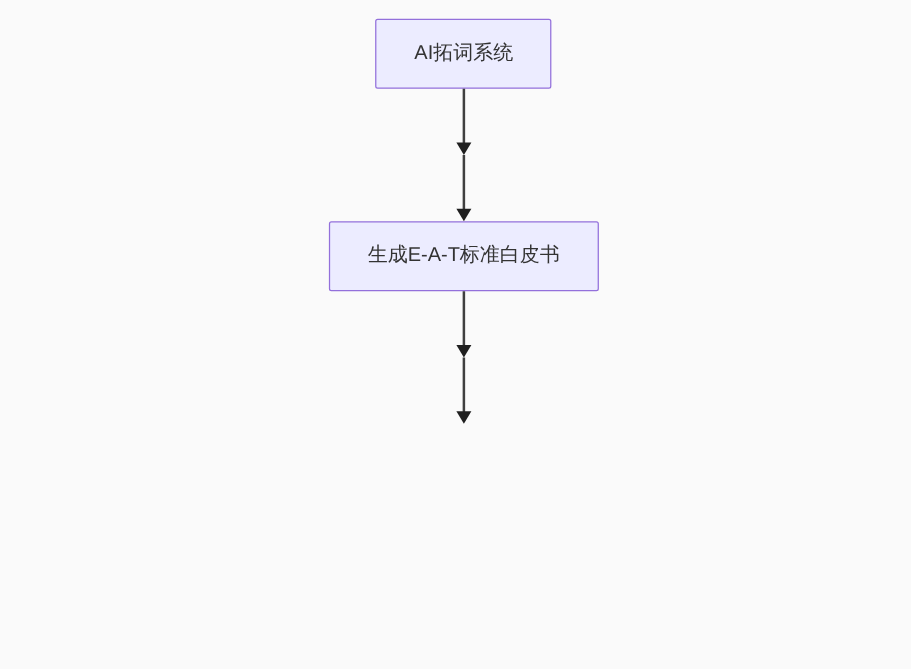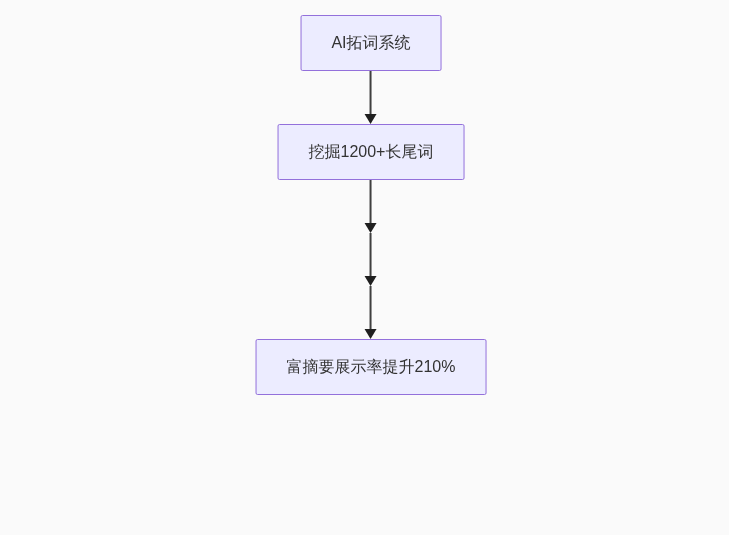--- a/index.html
+++ b/index.html
@@ -68,39 +68,36 @@
 
     <div class="node">
       <span>AI拓词系统</span>
     </div>
 
     <div class="arrow">
       <div class="line"></div>
       <div class="head"></div>
     </div>
 
+
+    <div class="arrow">
+      <div class="line"></div>
+      <div class="head"></div>
+    </div>
+
     <div class="node">
-      <span>挖掘1200+长尾词</span>
+      <span>生成E-A-T标准白皮书</span>
     </div>
 
     <div class="arrow">
       <div class="line"></div>
       <div class="head"></div>
     </div>
 
 
     <div class="arrow">
       <div class="line"></div>
       <div class="head"></div>
     </div>
 
 
-    <div class="arrow">
-      <div class="line"></div>
-      <div class="head"></div>
-    </div>
-
-    <div class="node">
-      <span>富摘要展示率提升210%</span>
-    </div>
-
   </div>
 </div>
 
 </body></html>

